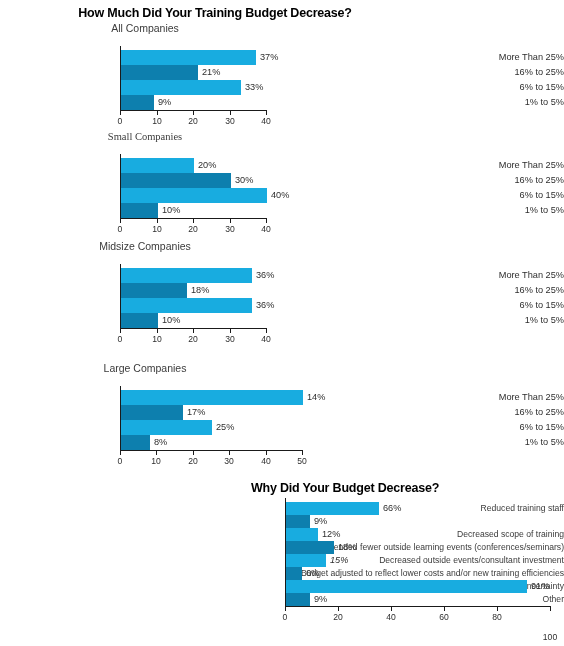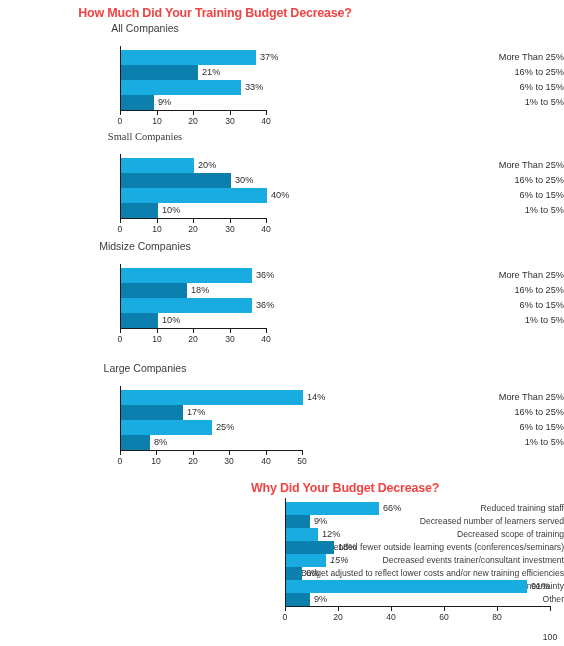--- a/index.html
+++ b/index.html
@@ -14,21 +14,21 @@
     font-family: "Liberation Sans", "DejaVu Sans", sans-serif;
     color: #231f20;
     overflow: hidden;
   }
 
   
   .main-title {
     font-size: 12.5px;
     font-weight: bold;
     letter-spacing: -0.2px;
-    color: #ef4444;
+    color: #000000;
     text-align: center;
     white-space: nowrap;
   }
   .panel-title {
     font-size: 10.5px;
     font-weight: normal;
     color: #3b3b3b;
     text-align: center;
     white-space: nowrap;
   }
@@ -245,30 +245,29 @@
 </div>
 
 <div class="main-title" style="position:absolute; left:230px; top:481px; width:230px;">Why Did Your Budget Decrease?</div>
 
 <div class="panel" style="top:498px;">
   <div class="plot-wrap" style="height:140px; margin-top:0;">
     <div id="p4" style="position:absolute; left:0; top:0; width:564px; height:140px;">
         <div class="wide-cat-label" style="top: 4px; width: 281px; line-height: 13px; height: 13px;">Reduced training staff</div>
         <div class="wide-bar" style="left: 286px; top: 4px; width: 93px; height: 13px; background: rgb(24, 172, 224);"></div>
         <div class="wide-val" style="left: 383px; top: 4px; line-height: 13px; height: 13px;">66%</div>
-        <div class="wide-cat-label" style="top: 17px; width: 281px; line-height: 13px; height: 13px;">Decreased number of learners served</div>
         <div class="wide-bar" style="left: 286px; top: 17px; width: 24px; height: 13px; background: rgb(13, 127, 174);"></div>
         <div class="wide-val" style="left: 314px; top: 17px; line-height: 13px; height: 13px;">9%</div>
         <div class="wide-cat-label" style="top: 30px; width: 281px; line-height: 13px; height: 13px;">Decreased scope of training</div>
         <div class="wide-bar" style="left: 286px; top: 30px; width: 32px; height: 13px; background: rgb(24, 172, 224);"></div>
         <div class="wide-val" style="left: 322px; top: 30px; line-height: 13px; height: 13px;">12%</div>
         <div class="wide-cat-label" style="top: 43px; width: 281px; line-height: 13px; height: 13px;">Attended fewer outside learning events (conferences/seminars)</div>
         <div class="wide-bar" style="left: 286px; top: 43px; width: 48px; height: 13px; background: rgb(13, 127, 174);"></div>
         <div class="wide-val" style="left: 338px; top: 43px; line-height: 13px; height: 13px;">18%</div>
-        <div class="wide-cat-label" style="top: 56px; width: 281px; line-height: 13px; height: 13px;">Decreased events trainer/consultant investment</div>
+        <div class="wide-cat-label" style="top: 56px; width: 281px; line-height: 13px; height: 13px;">Decreased outside events/consultant investment</div>
         <div class="wide-bar" style="left: 286px; top: 56px; width: 40px; height: 13px; background: rgb(24, 172, 224);"></div>
         <div class="wide-val" style="left: 330px; top: 56px; line-height: 13px; height: 13px; font-style: italic;">15%</div>
         <div class="wide-cat-label" style="top: 69px; width: 281px; line-height: 13px; height: 13px;">Budget adjusted to reflect lower costs and/or new training efficiencies</div>
         <div class="wide-bar" style="left: 286px; top: 69px; width: 16px; height: 13px; background: rgb(13, 127, 174);"></div>
         <div class="wide-val" style="left: 306px; top: 69px; line-height: 13px; height: 13px;">6%</div>
         <div class="wide-cat-label" style="top: 82px; width: 281px; line-height: 13px; height: 13px;">Budget cut due to economic uncertainty</div>
         <div class="wide-bar" style="left: 286px; top: 82px; width: 241px; height: 13px; background: rgb(24, 172, 224);"></div>
         <div class="wide-val" style="left: 531px; top: 82px; line-height: 13px; height: 13px;">91%</div>
         <div class="wide-cat-label" style="top: 95px; width: 281px; line-height: 13px; height: 13px;">Other</div>
         <div class="wide-bar" style="left: 286px; top: 95px; width: 24px; height: 13px; background: rgb(13, 127, 174);"></div>

